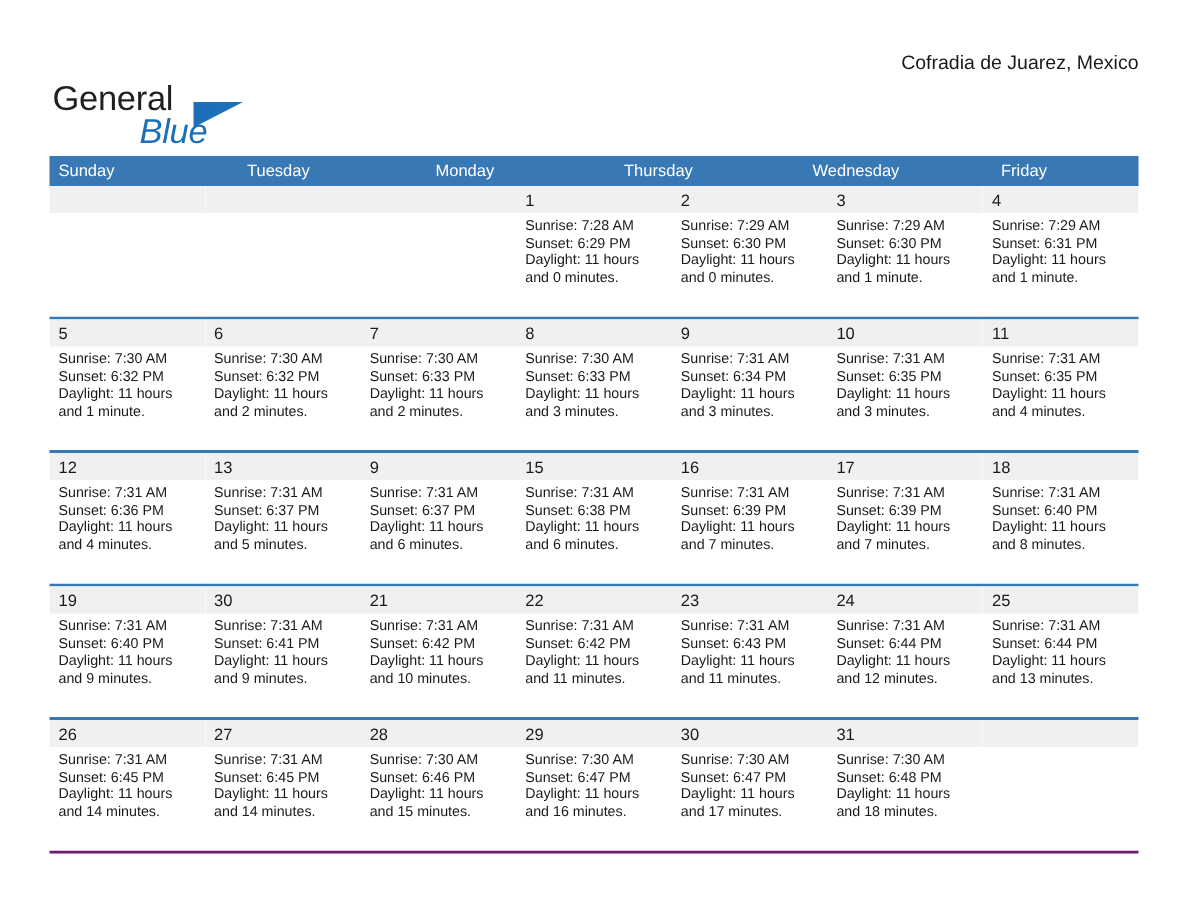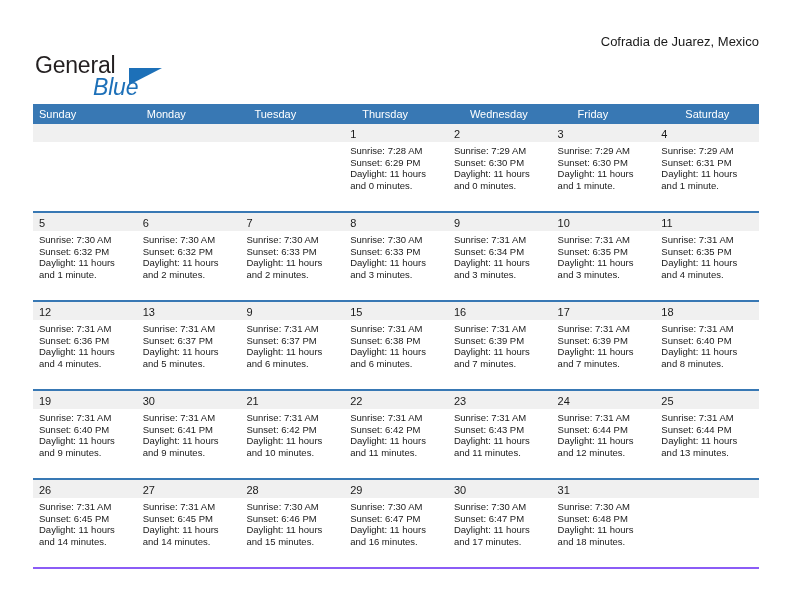--- a/index.html
+++ b/index.html
@@ -112,21 +112,21 @@
     white-space: nowrap;
     overflow: hidden;
   }
   .week {
     display: flex;
     height: 89px;
     border-bottom: 2px solid #3878b4;
     box-sizing: border-box;
   }
   .week:last-child {
-    border-bottom: 2px solid #8b5cf6;
+    border-bottom: 2px solid #701a75;
   }
   .daycell {
     flex: 1 1 0;
     box-sizing: border-box;
     background: #ffffff;
     position: relative;
     overflow: hidden;
   }
   .daynum-band {
     height: 18px;
@@ -168,26 +168,25 @@
 
     <div class="titles">
       <div class="cal-subtitle">Cofradia de Juarez, Mexico</div>
     </div>
 
   </div>
 
   <div class="calendar">
     <div class="weekdays">
         <div class="weekday">Sunday</div>
+        <div class="weekday">Tuesday</div>
         <div class="weekday">Monday</div>
-        <div class="weekday">Tuesday</div>
         <div class="weekday">Thursday</div>
         <div class="weekday">Wednesday</div>
         <div class="weekday">Friday</div>
-        <div class="weekday">Saturday</div>
       </div>
     <div class="weeks">
         <div class="week">
           <div class="daycell empty">
             <div class="daynum-band"><span class="daynum"></span></div>
             <div class="events">
               <div class="evt"></div>
             </div>
           </div>
           <div class="daycell empty">

